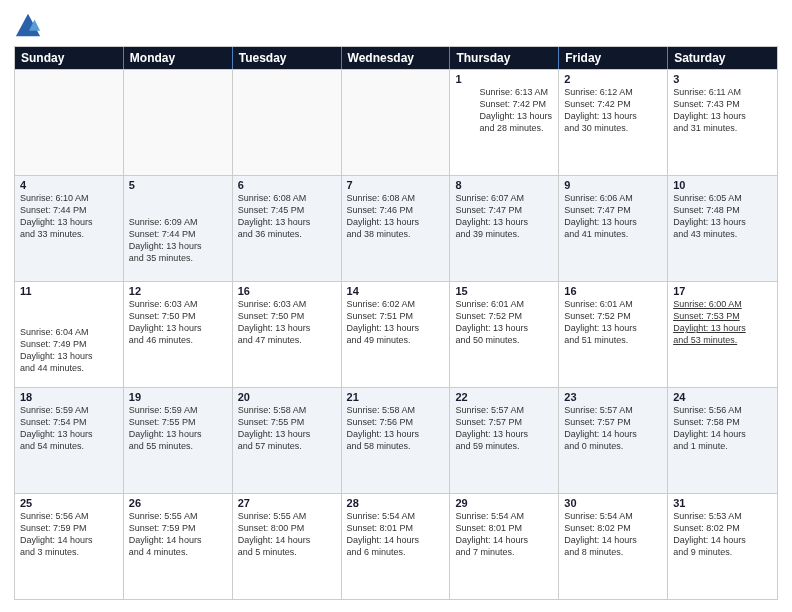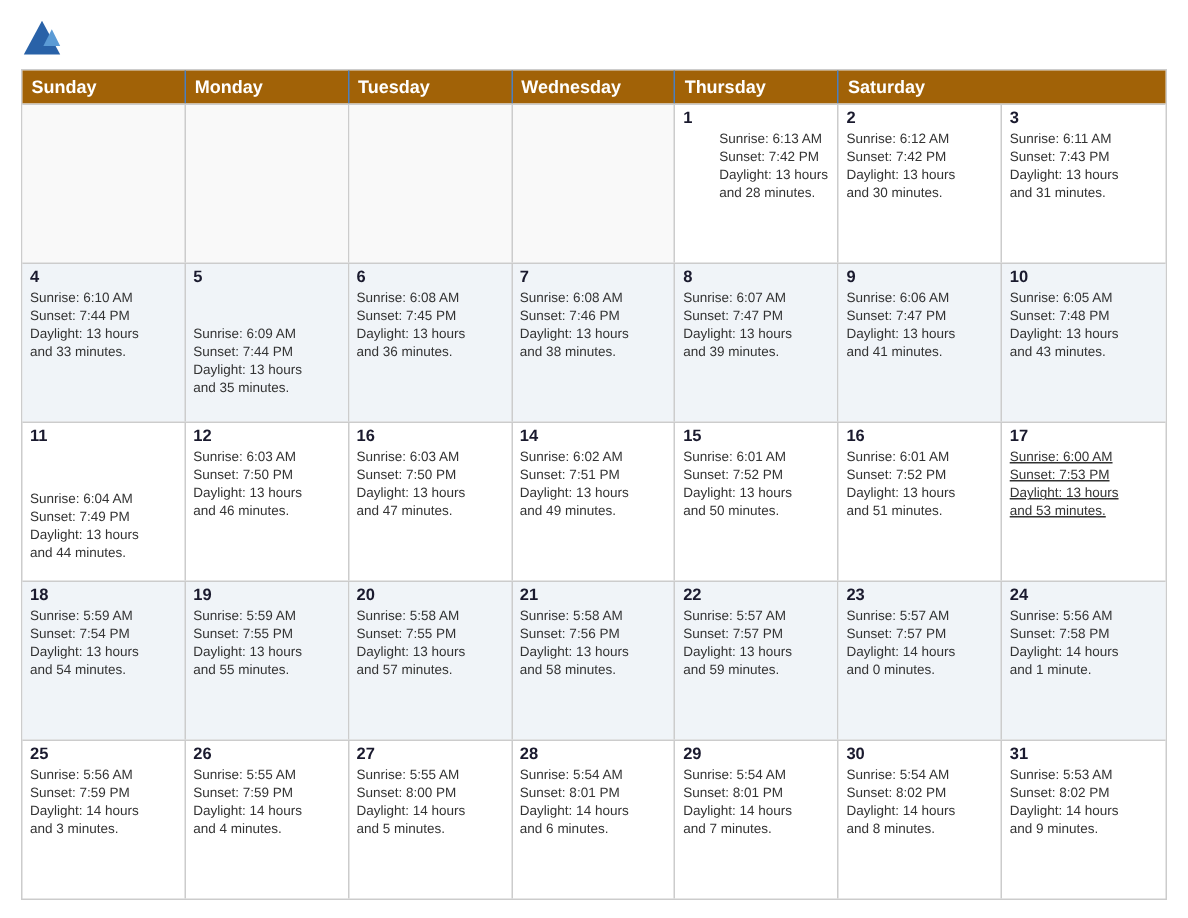--- a/index.html
+++ b/index.html
@@ -62,21 +62,21 @@
     }
     .calendar {
       flex: 1;
       display: flex;
       flex-direction: column;
       border: 1px solid #ccc;
     }
     .cal-header-row {
       display: grid;
       grid-template-columns: repeat(7, 1fr);
-      background: #a16207;
+      background: #0f172a;
     }
     .cal-header-cell {
       color: #fff;
       font-size: 12px;
       font-weight: bold;
       padding: 4px 6px;
       text-align: left;
       border-right: 1px solid #4a7fc0;
     }
     .cal-header-cell:last-child {
@@ -145,20 +145,21 @@
     </div>
   </div>
 
   <div class="calendar">
     <div class="cal-header-row">
     <div class="cal-header-cell">Sunday</div>
         <div class="cal-header-cell">Monday</div>
         <div class="cal-header-cell">Tuesday</div>
         <div class="cal-header-cell">Wednesday</div>
         <div class="cal-header-cell">Thursday</div>
+        <div class="cal-header-cell">Friday</div>
         <div class="cal-header-cell">Saturday</div>
       </div>
     <div class="cal-body">
     <div class="cal-row">
           <div class="cal-cell empty"></div>
           <div class="cal-cell empty"></div>
           <div class="cal-cell empty"></div>
           <div class="cal-cell empty"></div>
           <div class="cal-cell">
             <span class="day-number">1</span>

